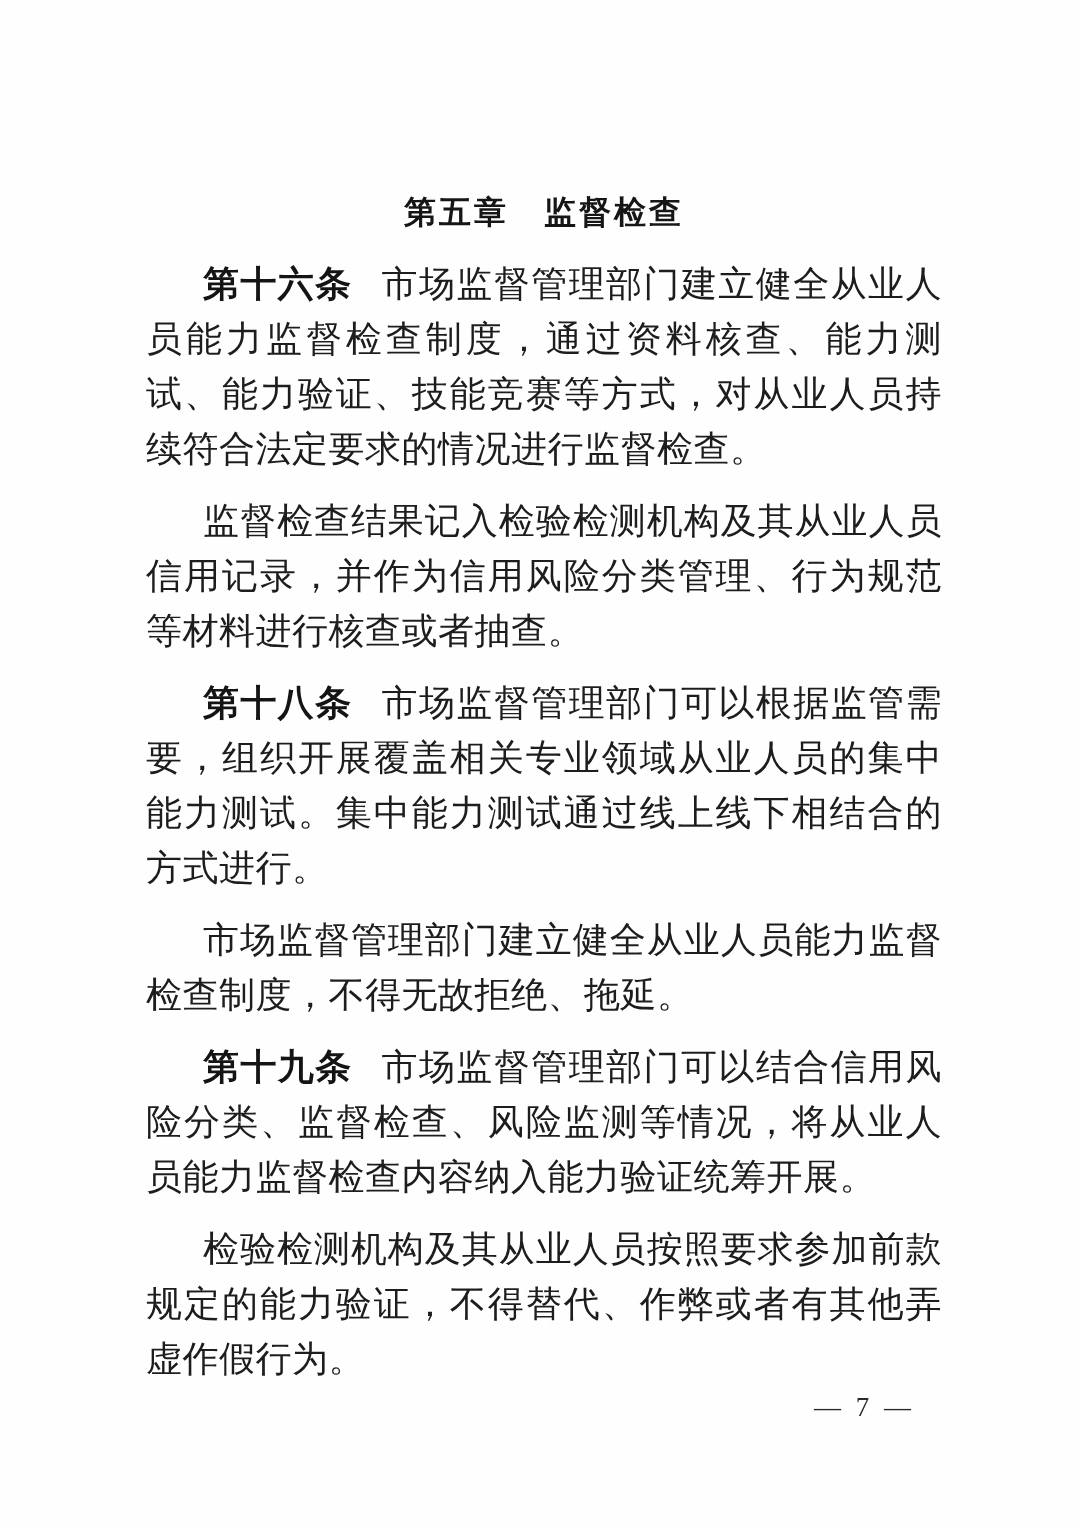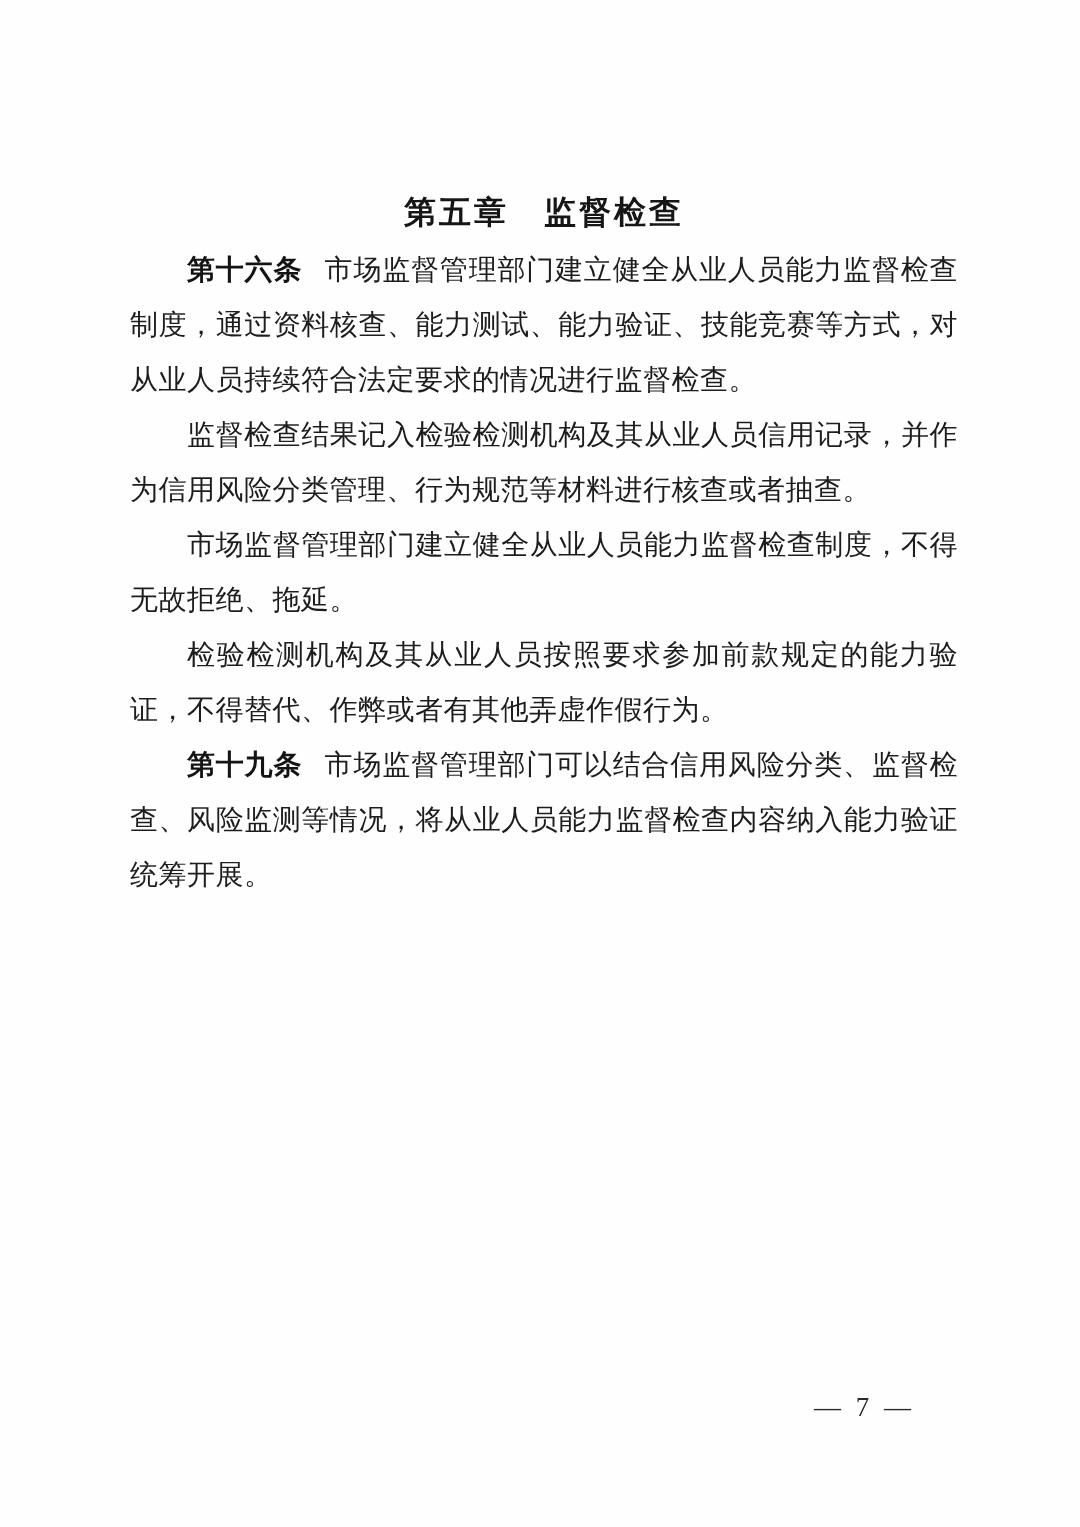--- a/index.html
+++ b/index.html
@@ -26,22 +26,22 @@
     text-align: center;
     font-family: "Liberation Sans", sans-serif;
     font-weight: bold;
     font-size: 32px;
     line-height: 55px;
     letter-spacing: 3px;
     margin: 0 0 2px 0;
     color: #161616;
   }
   .para {
-    margin: 0;
-    font-size: 28px;
+    margin: 16px;
+    font-size: 36px;
     line-height: 55px;
     text-align: justify;
     text-justify: inter-ideograph;
     text-indent: 57px;
     letter-spacing: 0.5px;
     word-break: break-all;
   }
   .article-num {
     font-family: "Liberation Sans", sans-serif;
     font-weight: bold;
@@ -65,22 +65,23 @@
 
 <div class="page">
 
   <h1 class="chapter-title">第五章　监督检查</h1>
 
   <p class="para"><span class="article-num">第十六条</span><span>市场监督管理部门建立健全从业人员能力监督检查制度，通过资料核查、能力测试、能力验证、技能竞赛等方式，对从业人员持续符合法定要求的情况进行监督检查。</span></p>
 
   <p class="para"><span class="article-num"></span><span>监督检查结果记入检验检测机构及其从业人员信用记录，并作为信用风险分类管理、行为规范等材料进行核查或者抽查。</span></p>
 
 
+  <p class="para"><span class="article-num">第十八条</span><span>市场监督管理部门可以根据监管需要，组织开展覆盖相关专业领域从业人员的集中能力测试。集中能力测试通过线上线下相结合的方式进行。</span></p>
 
   <p class="para"><span class="article-num"></span><span>市场监督管理部门建立健全从业人员能力监督检查制度，不得无故拒绝、拖延。</span></p>
 
+  <p class="para"><span class="article-num">第十九条</span><span>市场监督管理部门可以结合信用风险分类、监督检查、风险监测等情况，将从业人员能力监督检查内容纳入能力验证统筹开展。</span></p>
+
   <p class="para"><span class="article-num"></span><span>检验检测机构及其从业人员按照要求参加前款规定的能力验证，不得替代、作弊或者有其他弄虚作假行为。</span></p>
-
-  <p class="para"><span class="article-num">第十九条</span><span>市场监督管理部门可以结合信用风险分类、监督检查、风险监测等情况，将从业人员能力监督检查内容纳入能力验证统筹开展。</span></p>
 
 
   <div class="page-number">— 7 —</div>
 </div>
 
 </body></html>

